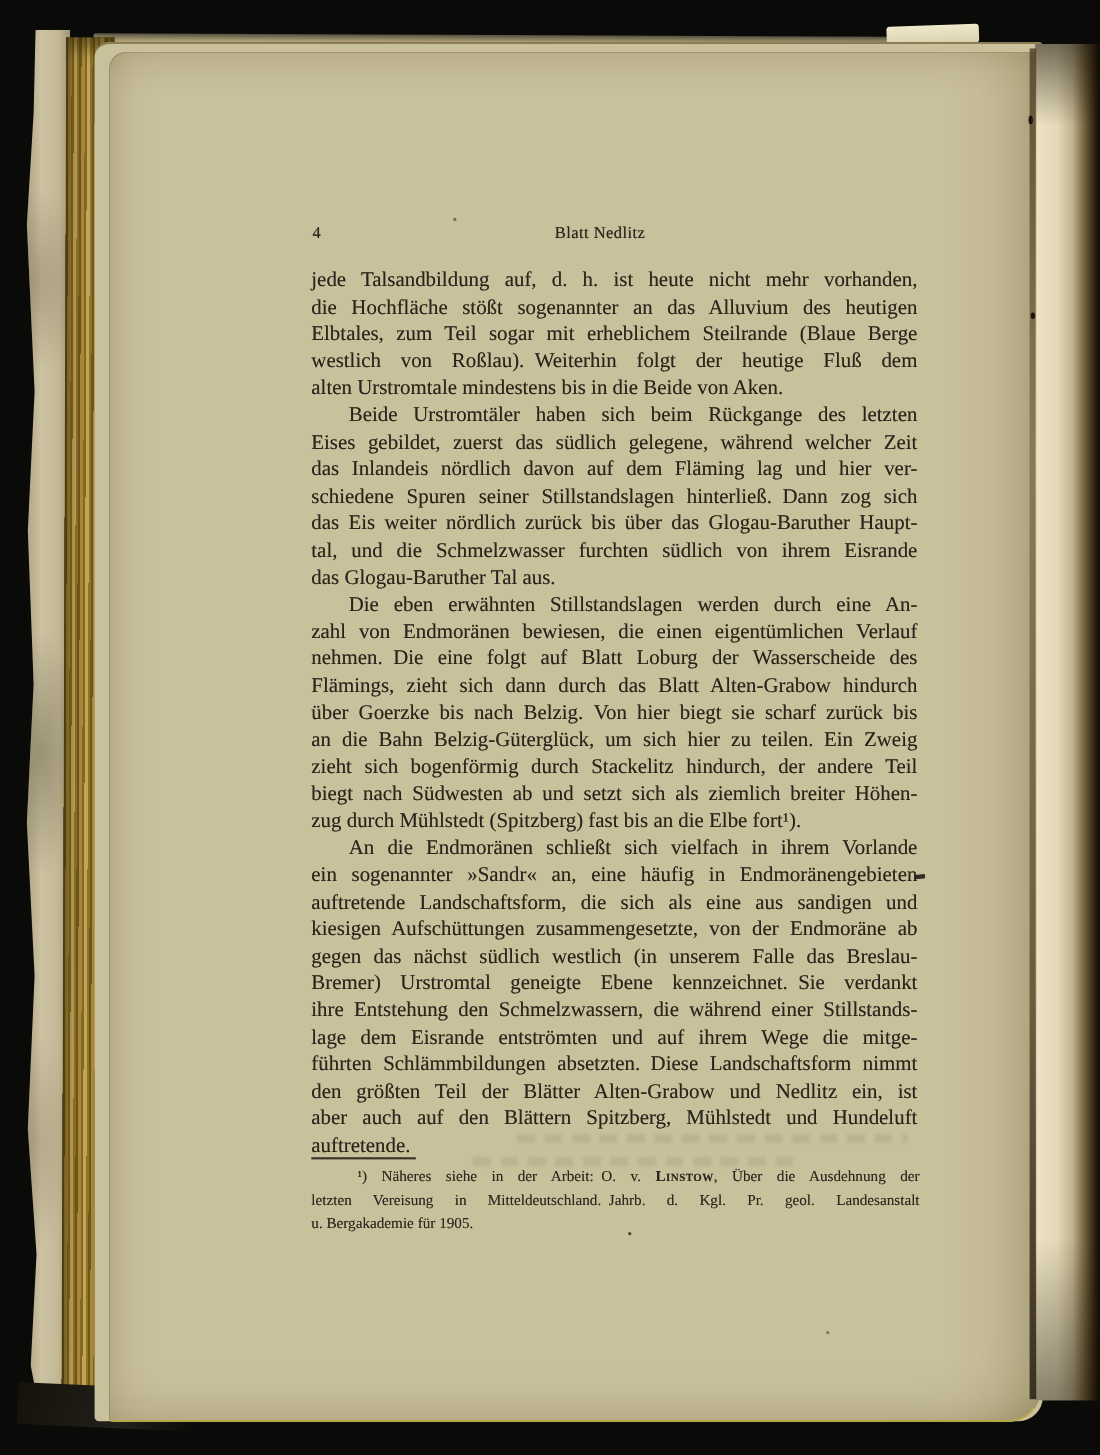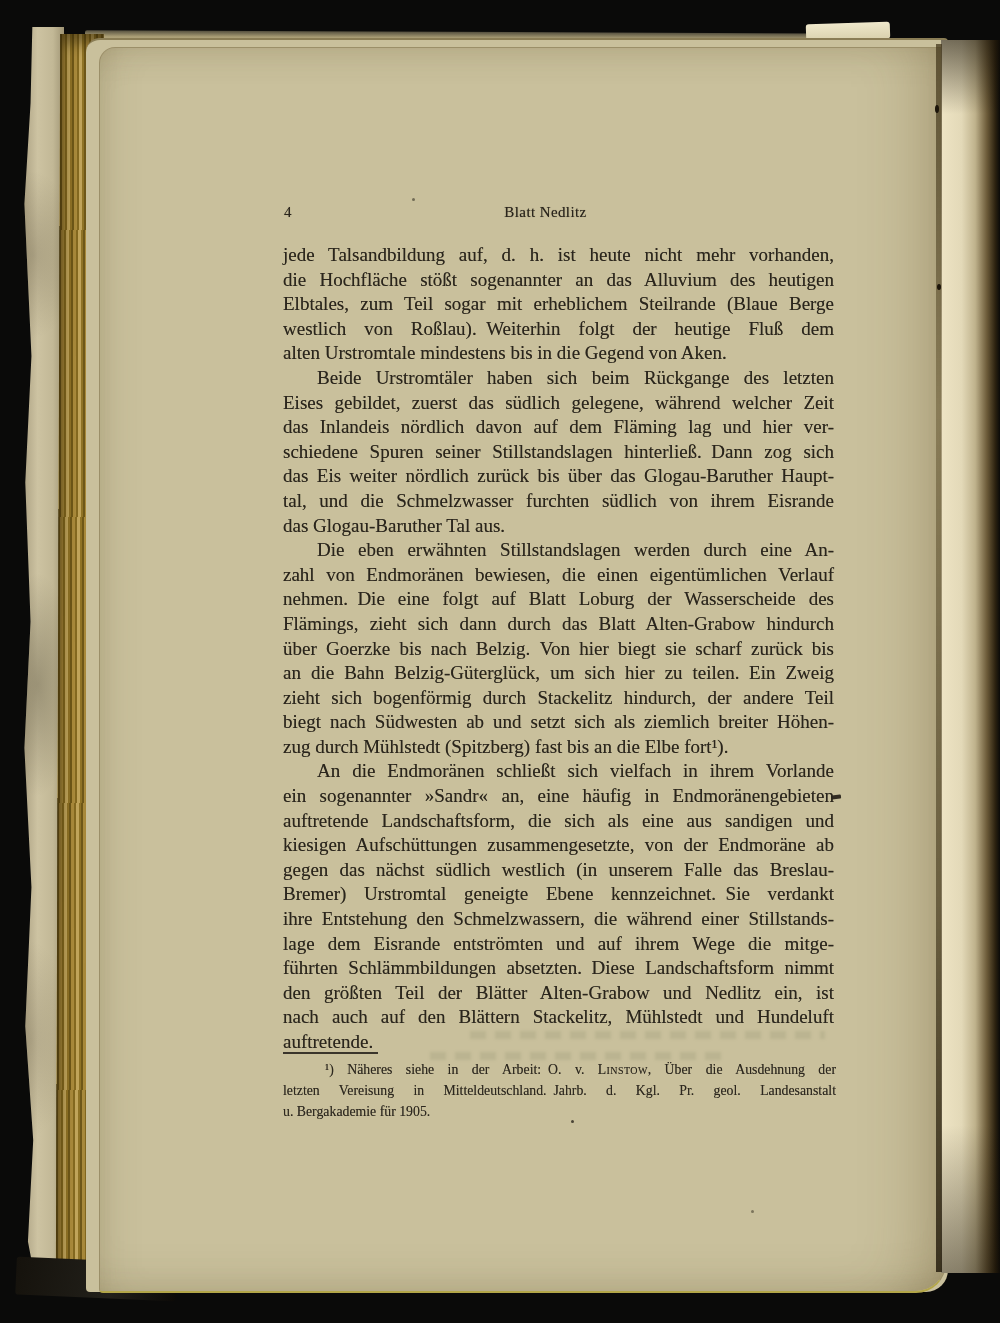--- a/index.html
+++ b/index.html
@@ -114,21 +114,21 @@
     background:#3a352b;
   }
   .footnote{
     position:absolute;left:283px;top:1059px;width:553px;
     font-size:13.8px;color:#2d281f;
     text-shadow:0 0 0.5px rgba(45,40,31,0.5);
   }
   .fn-line{height:21px;line-height:21px;text-align:justify;text-align-last:justify;}
   .fn-line.fn-first{padding-left:42px;}
   .fn-line.fn-last{text-align-last:left;}
-  .small-caps{font-variant:small-caps;letter-spacing:0.4px;}
+  .small-caps{font-variant:small-caps;letter-spacing:0.4px;font-weight:bold;}
 </style>
 </head>
 <body>
 
 <div class="scene">
 
   <div class="book-top-edge"></div>
   <div class="top-sliver"></div>
   <div class="spine-rough"></div>
   <div class="page-stack"></div>
@@ -154,21 +154,21 @@
       <span class="header-title">Blatt Nedlitz</span>
     </div>
 
     <div class="body-text">
 
       <div>
         <div class="line">jede Talsandbildung auf, d. h. ist heute nicht mehr vorhanden,</div>
         <div class="line">die Hochfläche stößt sogenannter an das Alluvium des heutigen</div>
         <div class="line">Elbtales, zum Teil sogar mit erheblichem Steilrande (Blaue Berge</div>
         <div class="line">westlich von Roßlau). Weiterhin folgt der heutige Fluß dem</div>
-        <div class="line last">alten Urstromtale mindestens bis in die Gegend von Aken.</div>
+        <div class="line last">alten Urstromtale mindestens bis in die Beide von Aken.</div>
       </div>
 
       <div>
         <div class="line indent">Beide Urstromtäler haben sich beim Rückgange des letzten</div>
         <div class="line">Eises gebildet, zuerst das südlich gelegene, während welcher Zeit</div>
         <div class="line">das Inlandeis nördlich davon auf dem Fläming lag und hier ver-</div>
         <div class="line">schiedene Spuren seiner Stillstandslagen hinterließ. Dann zog sich</div>
         <div class="line">das Eis weiter nördlich zurück bis über das Glogau-Baruther Haupt-</div>
         <div class="line">tal, und die Schmelzwasser furchten südlich von ihrem Eisrande</div>
         <div class="line last">das Glogau-Baruther Tal aus.</div>
@@ -190,21 +190,21 @@
         <div class="line indent">An die Endmoränen schließt sich vielfach in ihrem Vorlande</div>
         <div class="line">ein sogenannter »Sandr« an, eine häufig in Endmoränengebieten</div>
         <div class="line">auftretende Landschaftsform, die sich als eine aus sandigen und</div>
         <div class="line">kiesigen Aufschüttungen zusammengesetzte, von der Endmoräne ab</div>
         <div class="line">gegen das nächst südlich westlich (in unserem Falle das Breslau-</div>
         <div class="line">Bremer) Urstromtal geneigte Ebene kennzeichnet. Sie verdankt</div>
         <div class="line">ihre Entstehung den Schmelzwassern, die während einer Stillstands-</div>
         <div class="line">lage dem Eisrande entströmten und auf ihrem Wege die mitge-</div>
         <div class="line">führten Schlämmbildungen absetzten. Diese Landschaftsform nimmt</div>
         <div class="line">den größten Teil der Blätter Alten-Grabow und Nedlitz ein, ist</div>
-        <div class="line">nach auch auf den Blättern Stackelitz, Mühlstedt und Hundeluft</div>
+        <div class="line">aber auch auf den Blättern Spitzberg, Mühlstedt und Hundeluft</div>
         <div class="line last">auftretende.</div>
       </div>
 
     </div>
   </div>
 
   <div class="footnote-rule"></div>
 
   <div class="footnote">
     <div class="fn-line fn-first"><span>¹) Näheres siehe in der Arbeit: O. v. </span><span class="small-caps">Linstow</span><span>, Über die Ausdehnung der</span></div>

